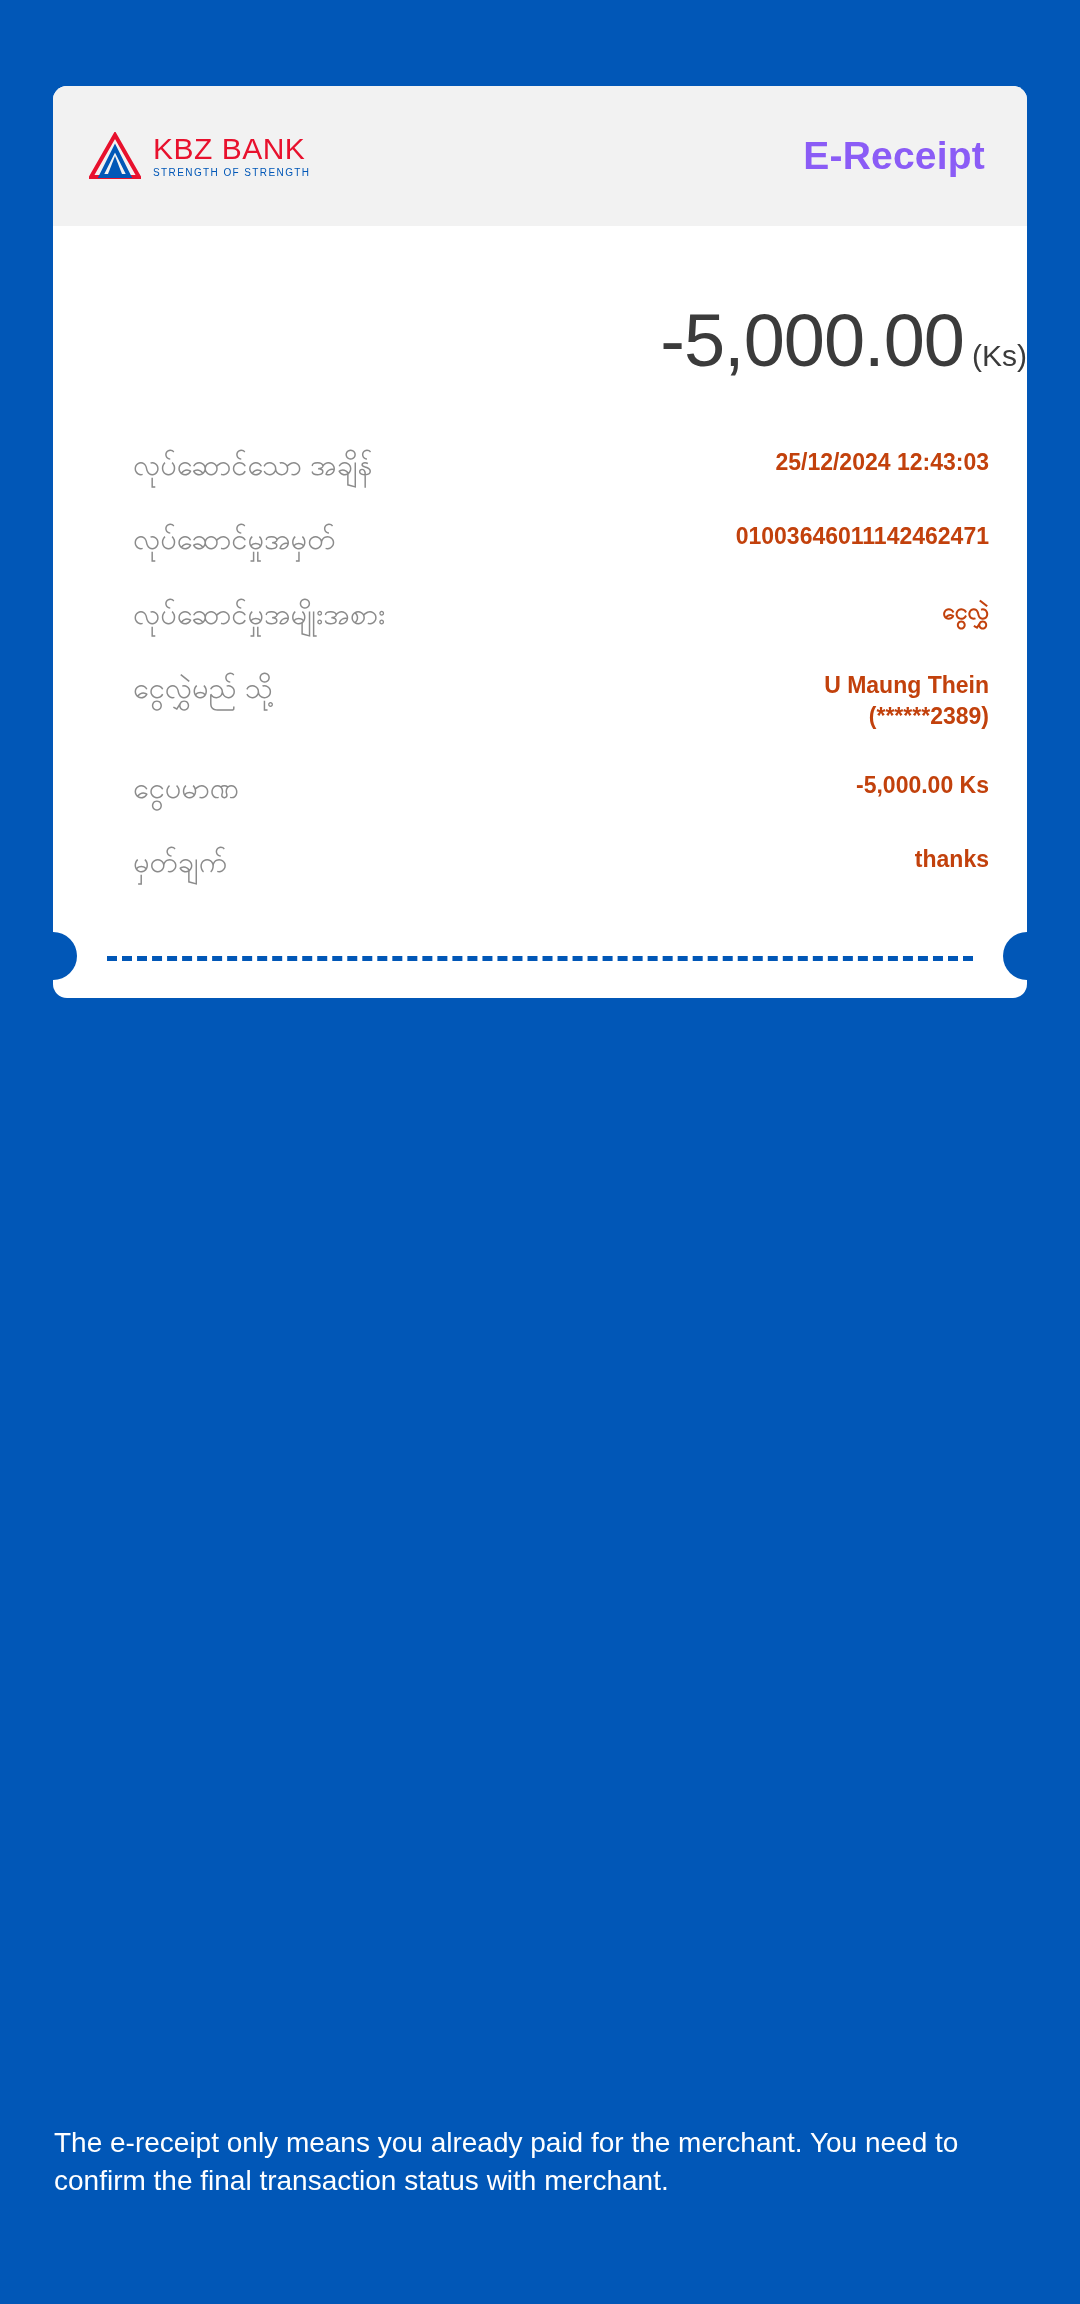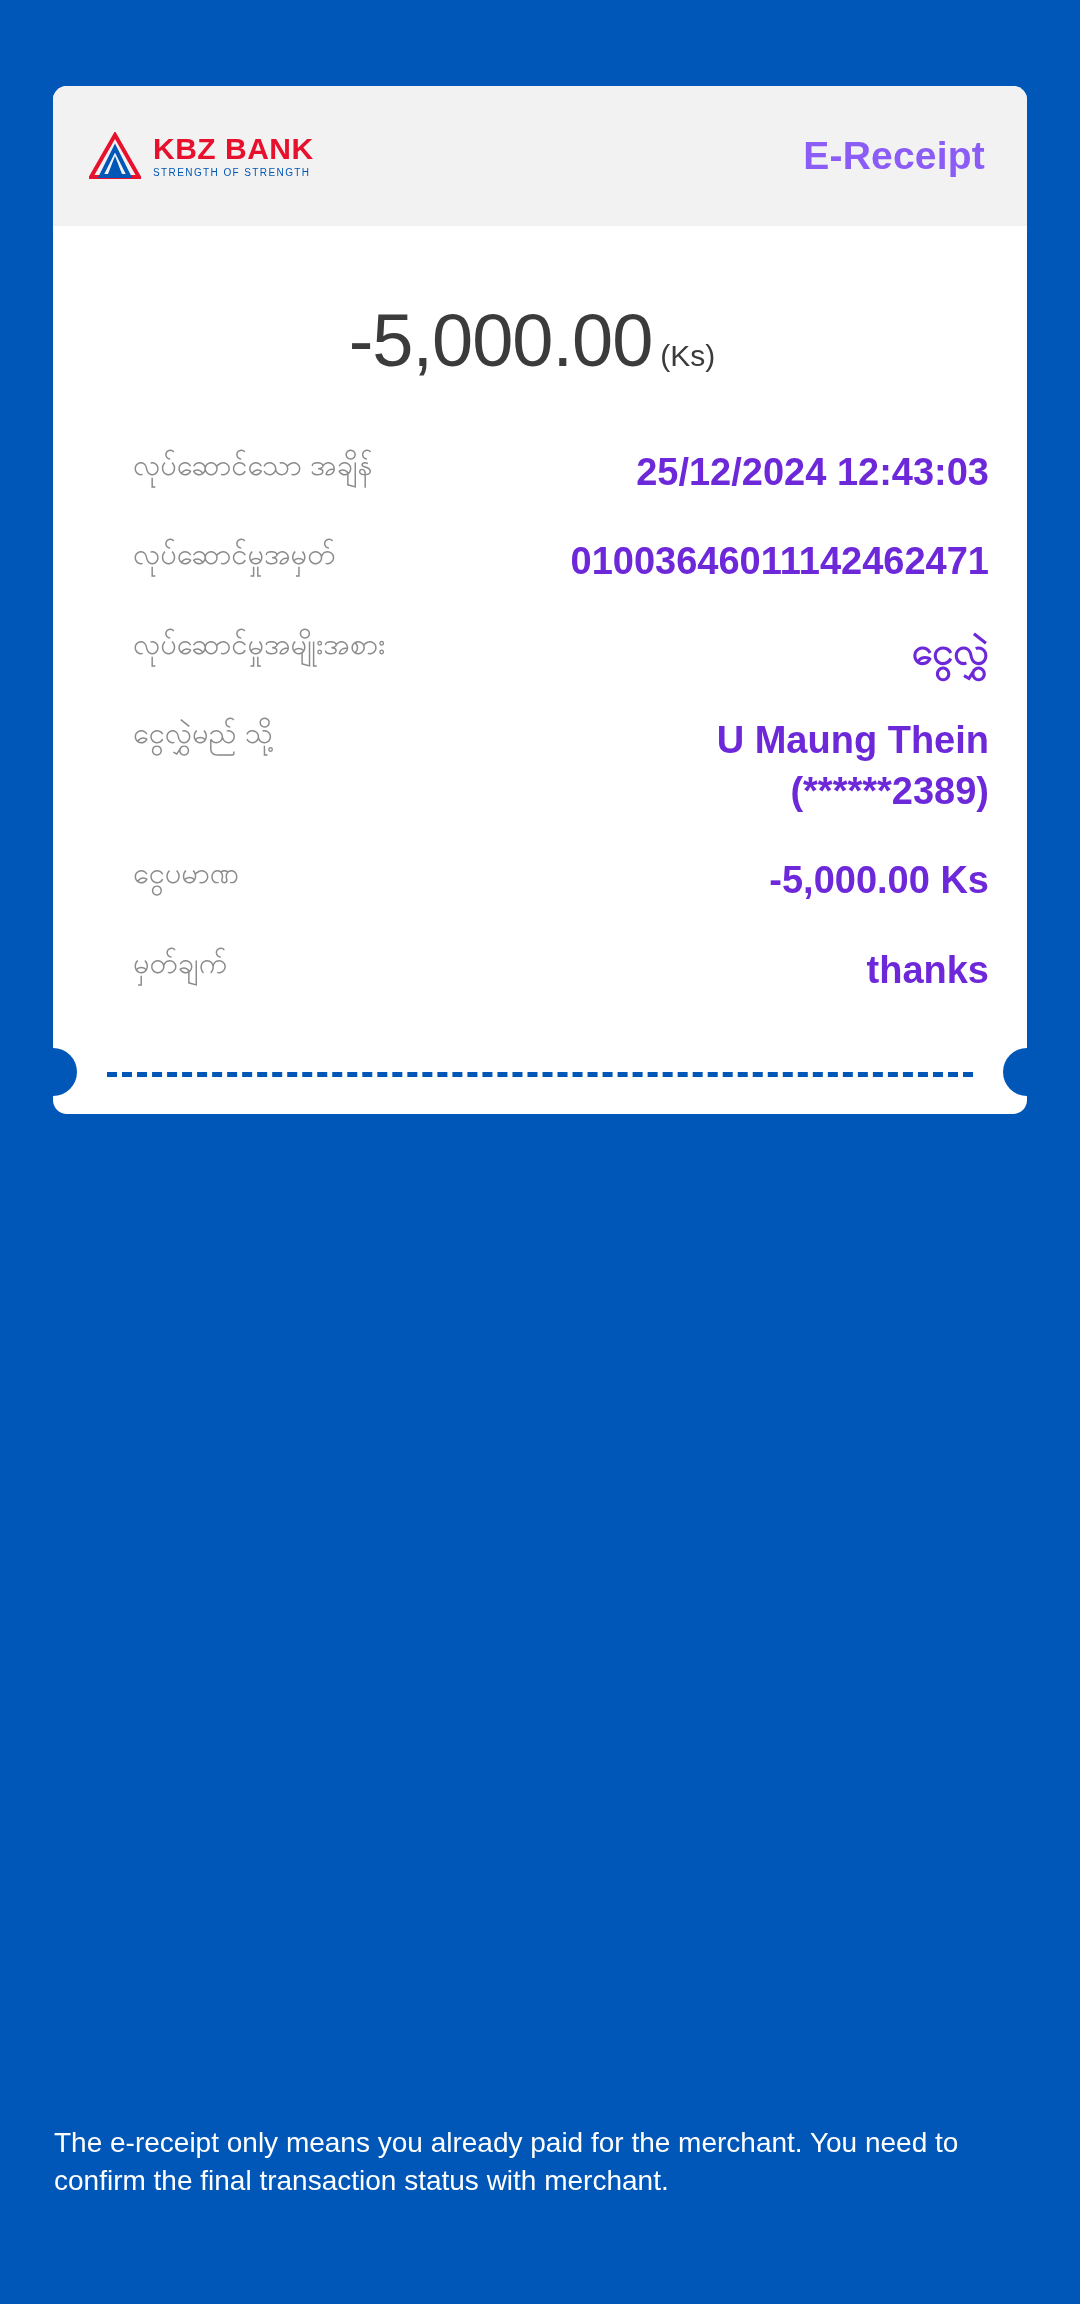--- a/index.html
+++ b/index.html
@@ -52,41 +52,41 @@
     position: relative;
   }
   .brand-text {
     display: flex;
     flex-direction: column;
     justify-content: center;
     line-height: 1;
   }
   .brand-name {
     font-size: 30px;
-    font-weight: bold;
+    font-weight: normal;
     color: #e8112d;
     letter-spacing: 0.5px;
   }
   .brand-tag {
     font-size: 10px;
     color: #0157b7;
     letter-spacing: 1.4px;
     margin-top: 4px;
   }
   .receipt-title {
     font-size: 39px;
     font-weight: bold;
     color: #8b5cf6;
     letter-spacing: 0.2px;
   }
 
   
   .amount-block {
-    text-align: center;
-    padding: 72px 16px 64px 0;
+    text-align: right;
+    padding: 72px 0 64px 0;
   }
   .amount-value {
     font-size: 74px;
     color: #3b3b3b;
     letter-spacing: -1px;
     font-weight: normal;
   }
   .amount-unit {
     font-size: 30px;
     color: #3b3b3b;
@@ -104,23 +104,23 @@
     margin-bottom: 38px;
   }
   .row .label {
     font-size: 29px;
     color: #8b8b8b;
     flex: 0 0 auto;
     padding-right: 24px;
     line-height: 1.25;
   }
   .row .value {
-    font-size: 38px;
-    font-weight: bold;
-    color: #6d28d9;
+    font-size: 23px;
+    font-weight: bold;
+    color: #c2410c;
     text-align: right;
     line-height: 1.35;
     flex: 1 1 auto;
   }
   .value .line2 {
     display: block;
   }
 
   
   .perforation {

